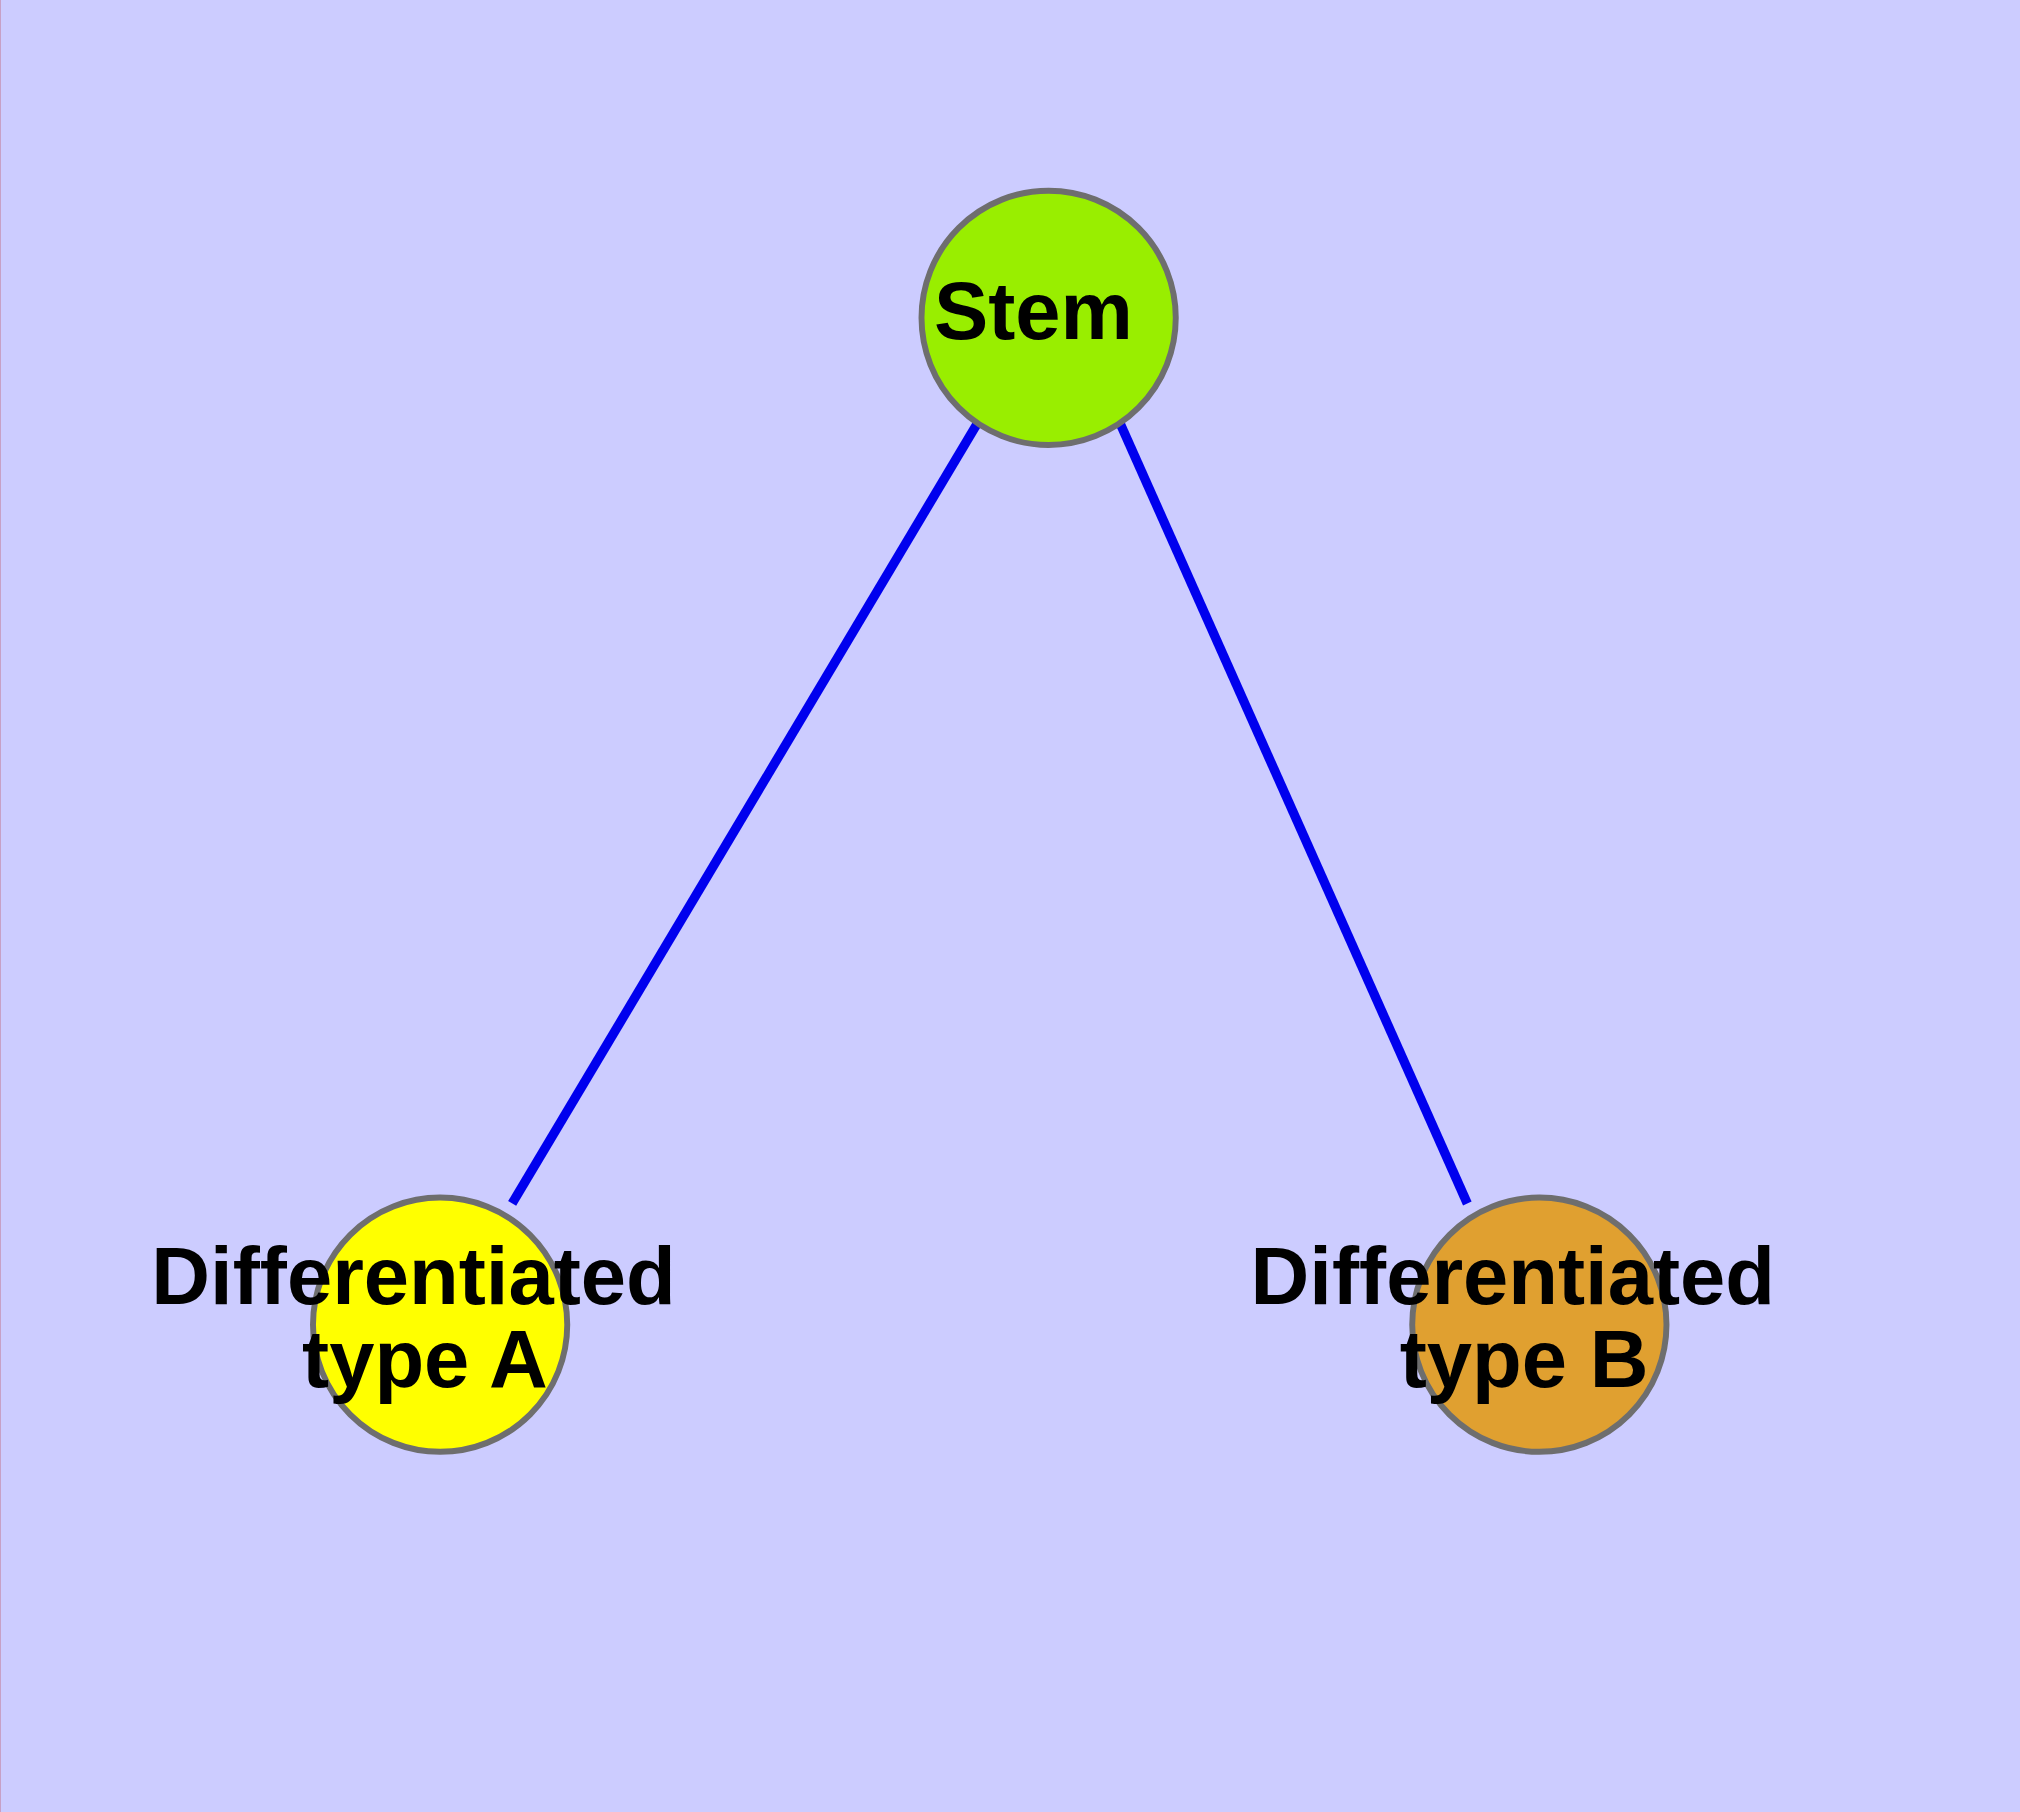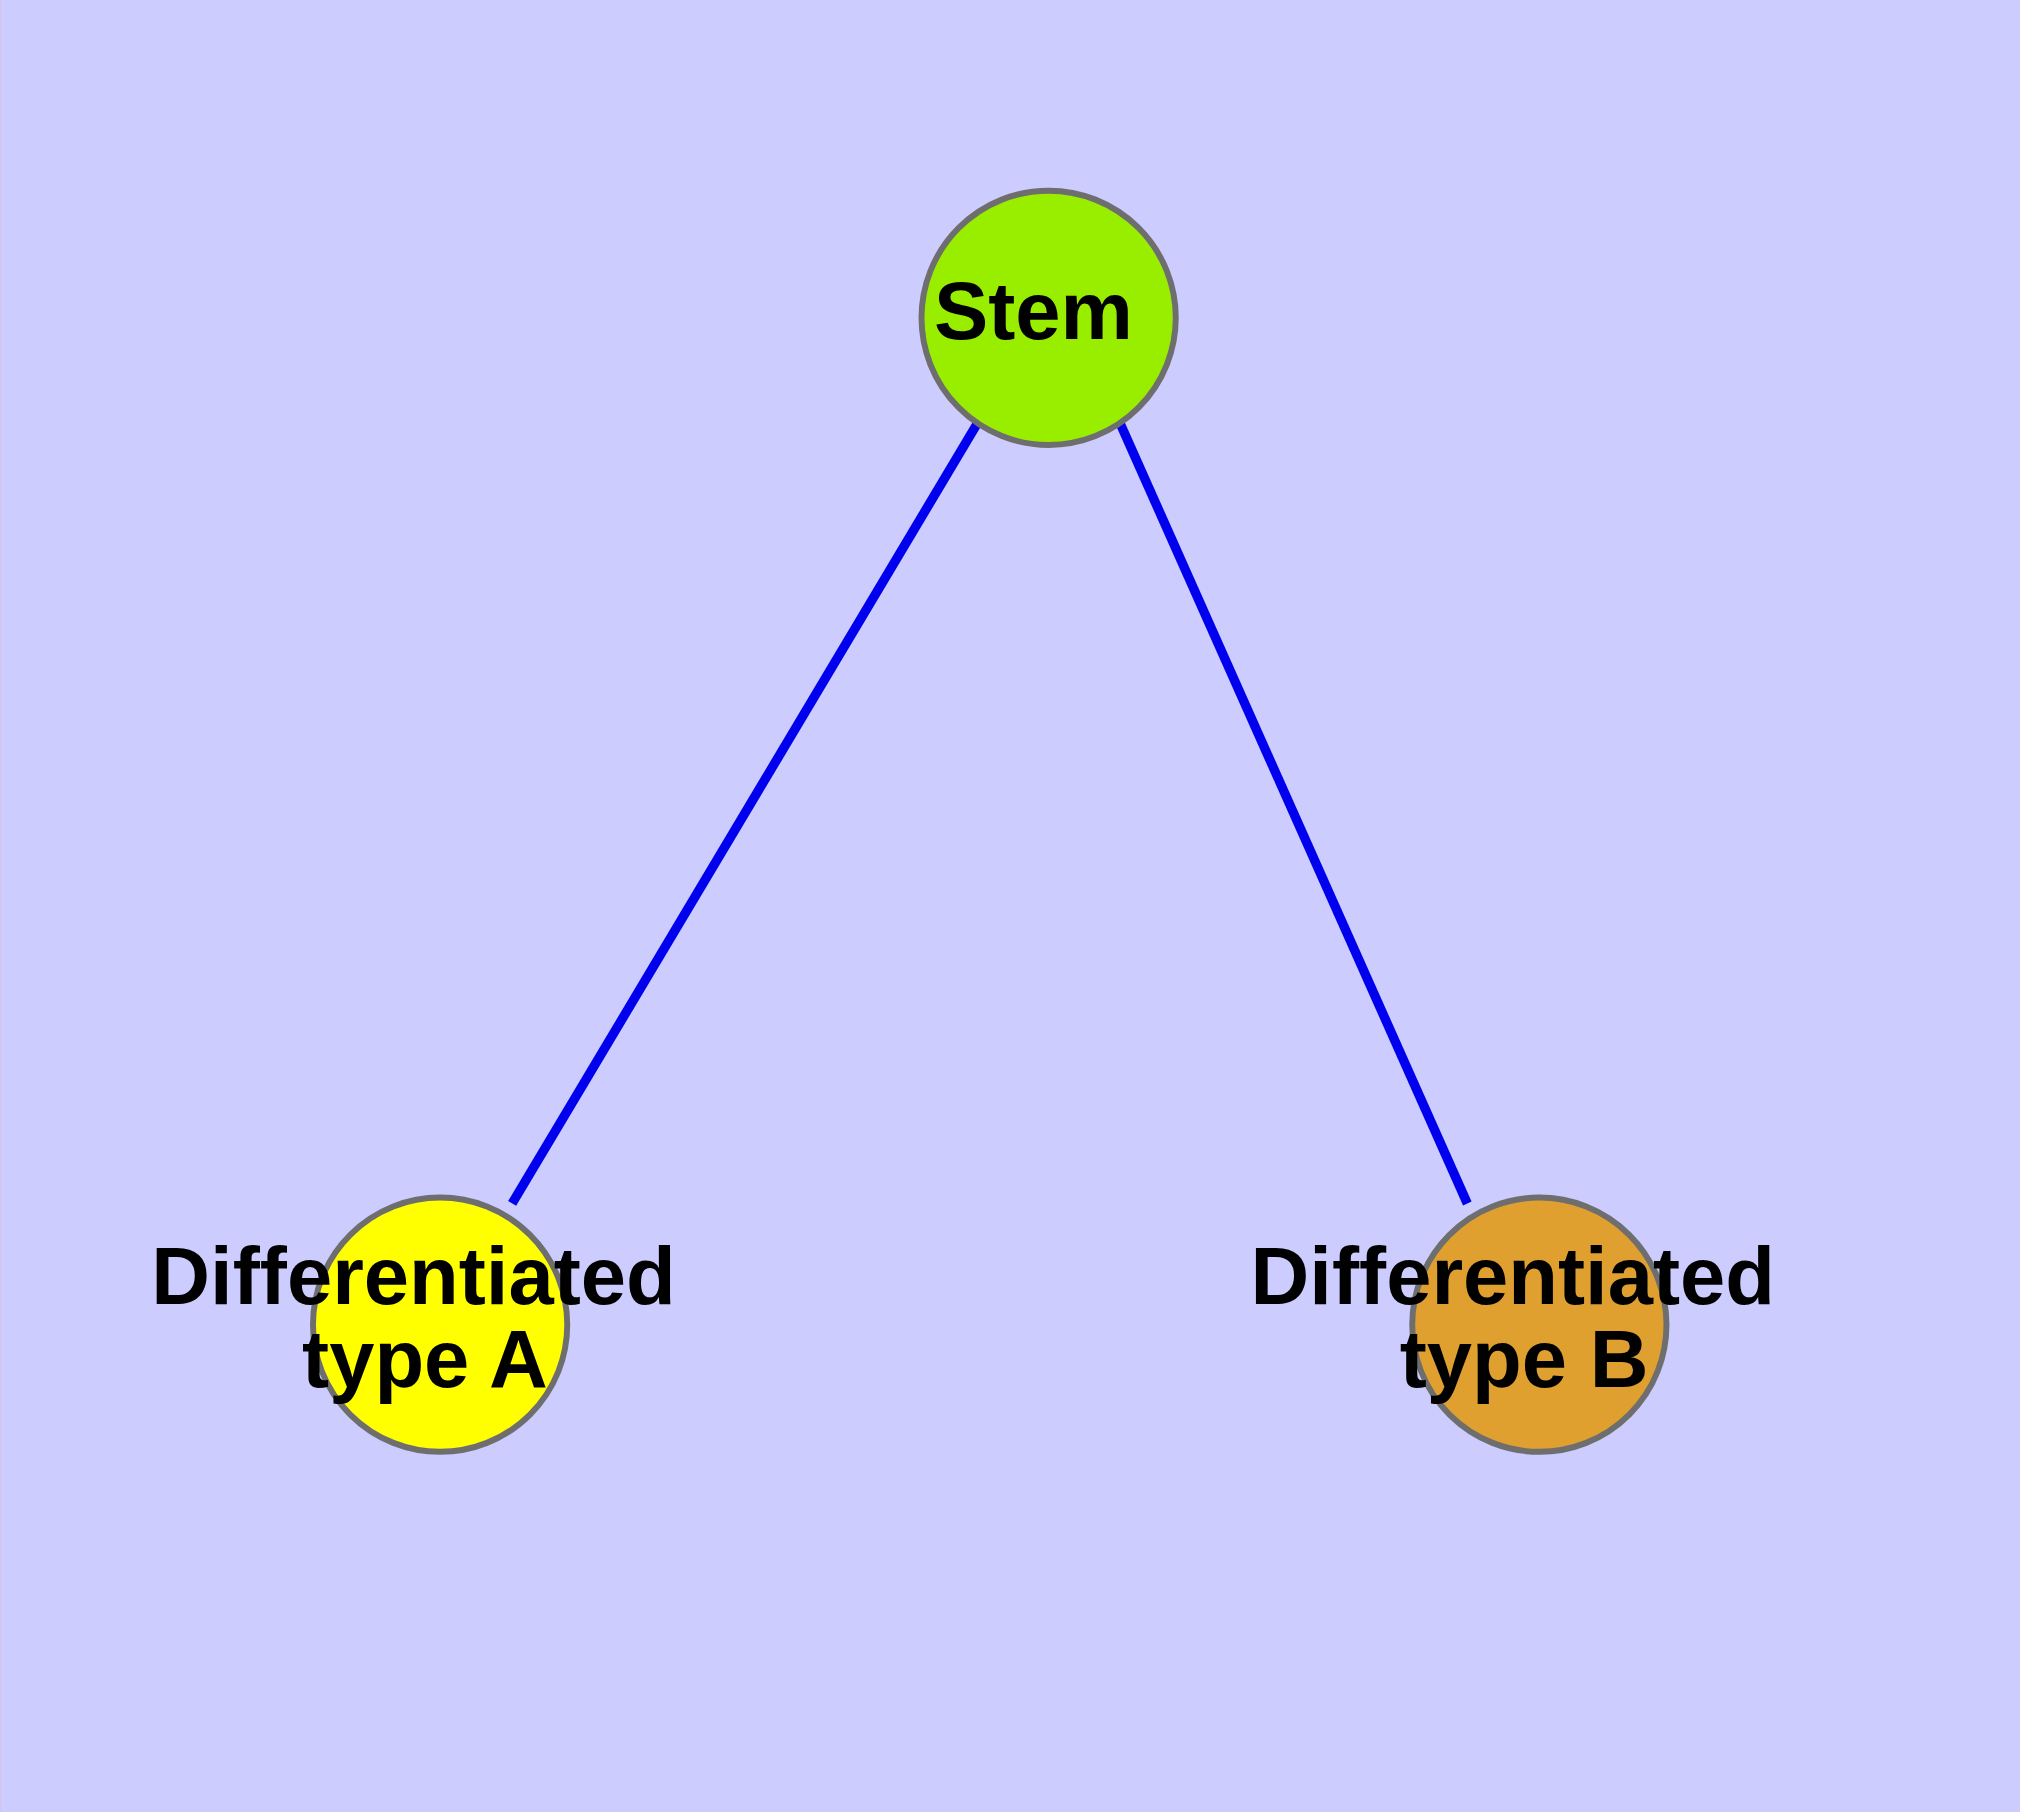--- a/index.html
+++ b/index.html
@@ -4,21 +4,21 @@
 <style>
   html, body {
     margin: 0;
     padding: 0;
     background: #ccccff;
   }
   #canvas {
     position: relative;
     width: 2021px;
     height: 1812px;
-    background: #fca5a5;
+    background: #b91c1c;
     overflow: hidden;
     font-family: "Liberation Sans", sans-serif;
   }
   #graph-svg {
     position: absolute;
     left: 0;
     top: 0;
     width: 2021px;
     height: 1812px;
   }

